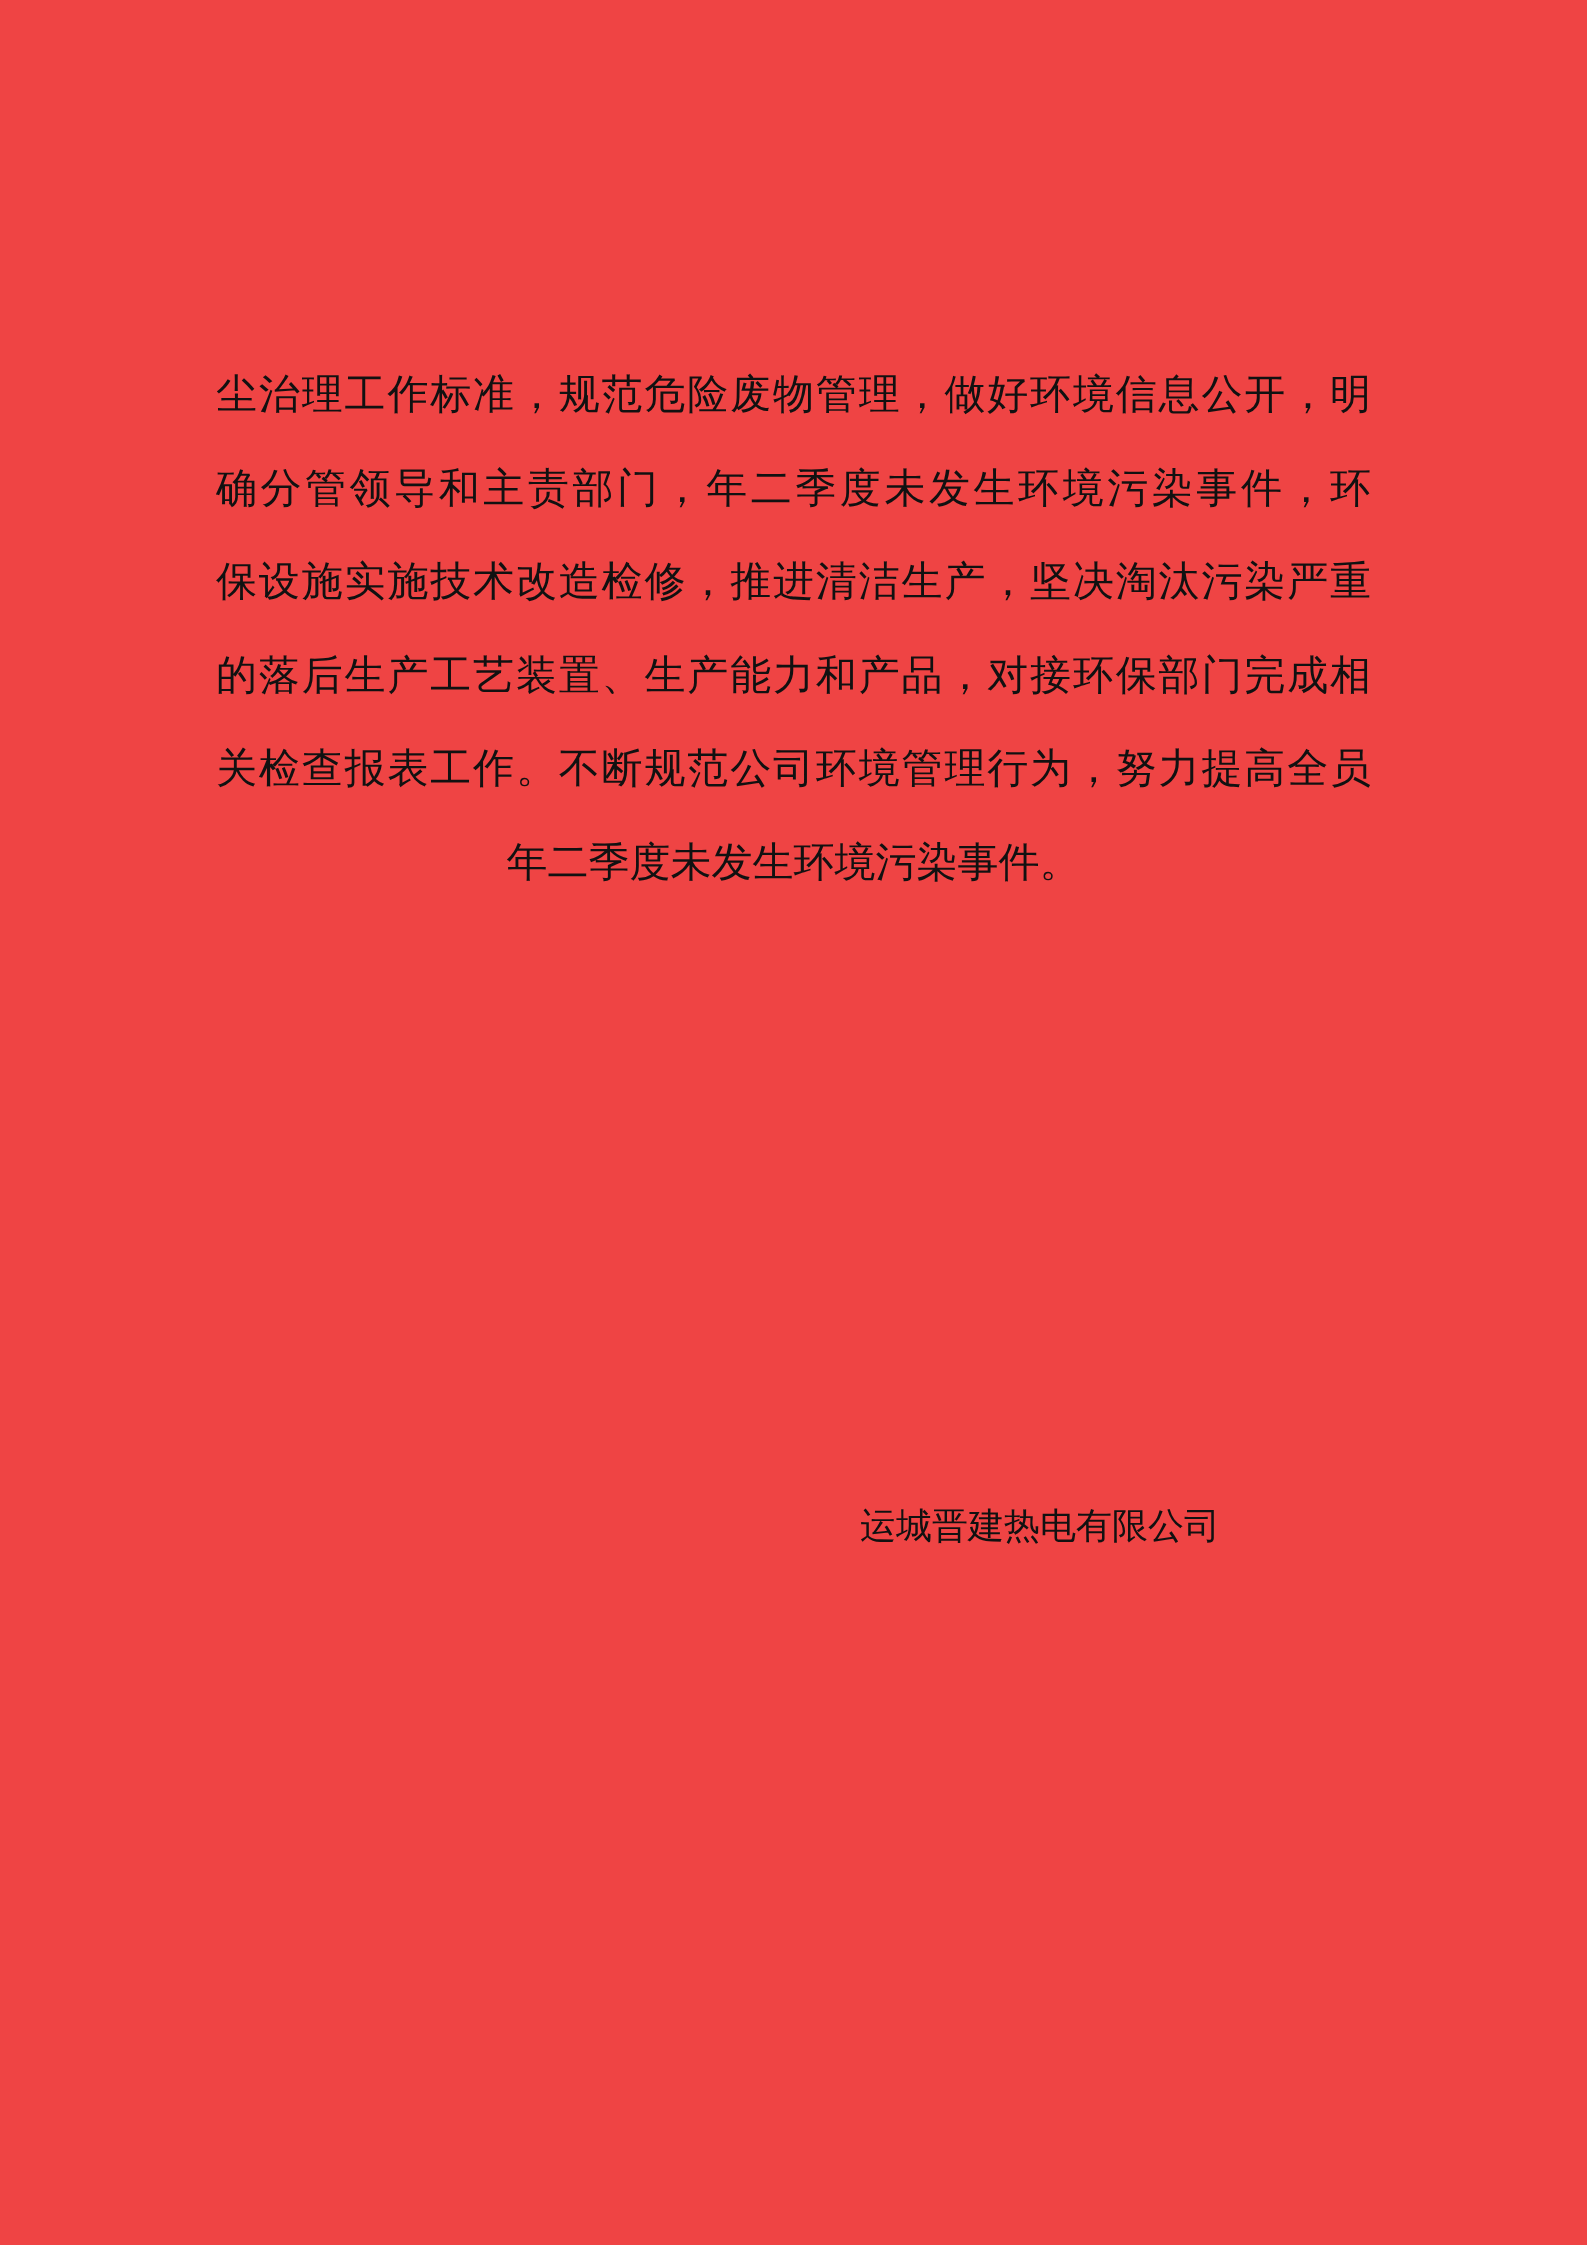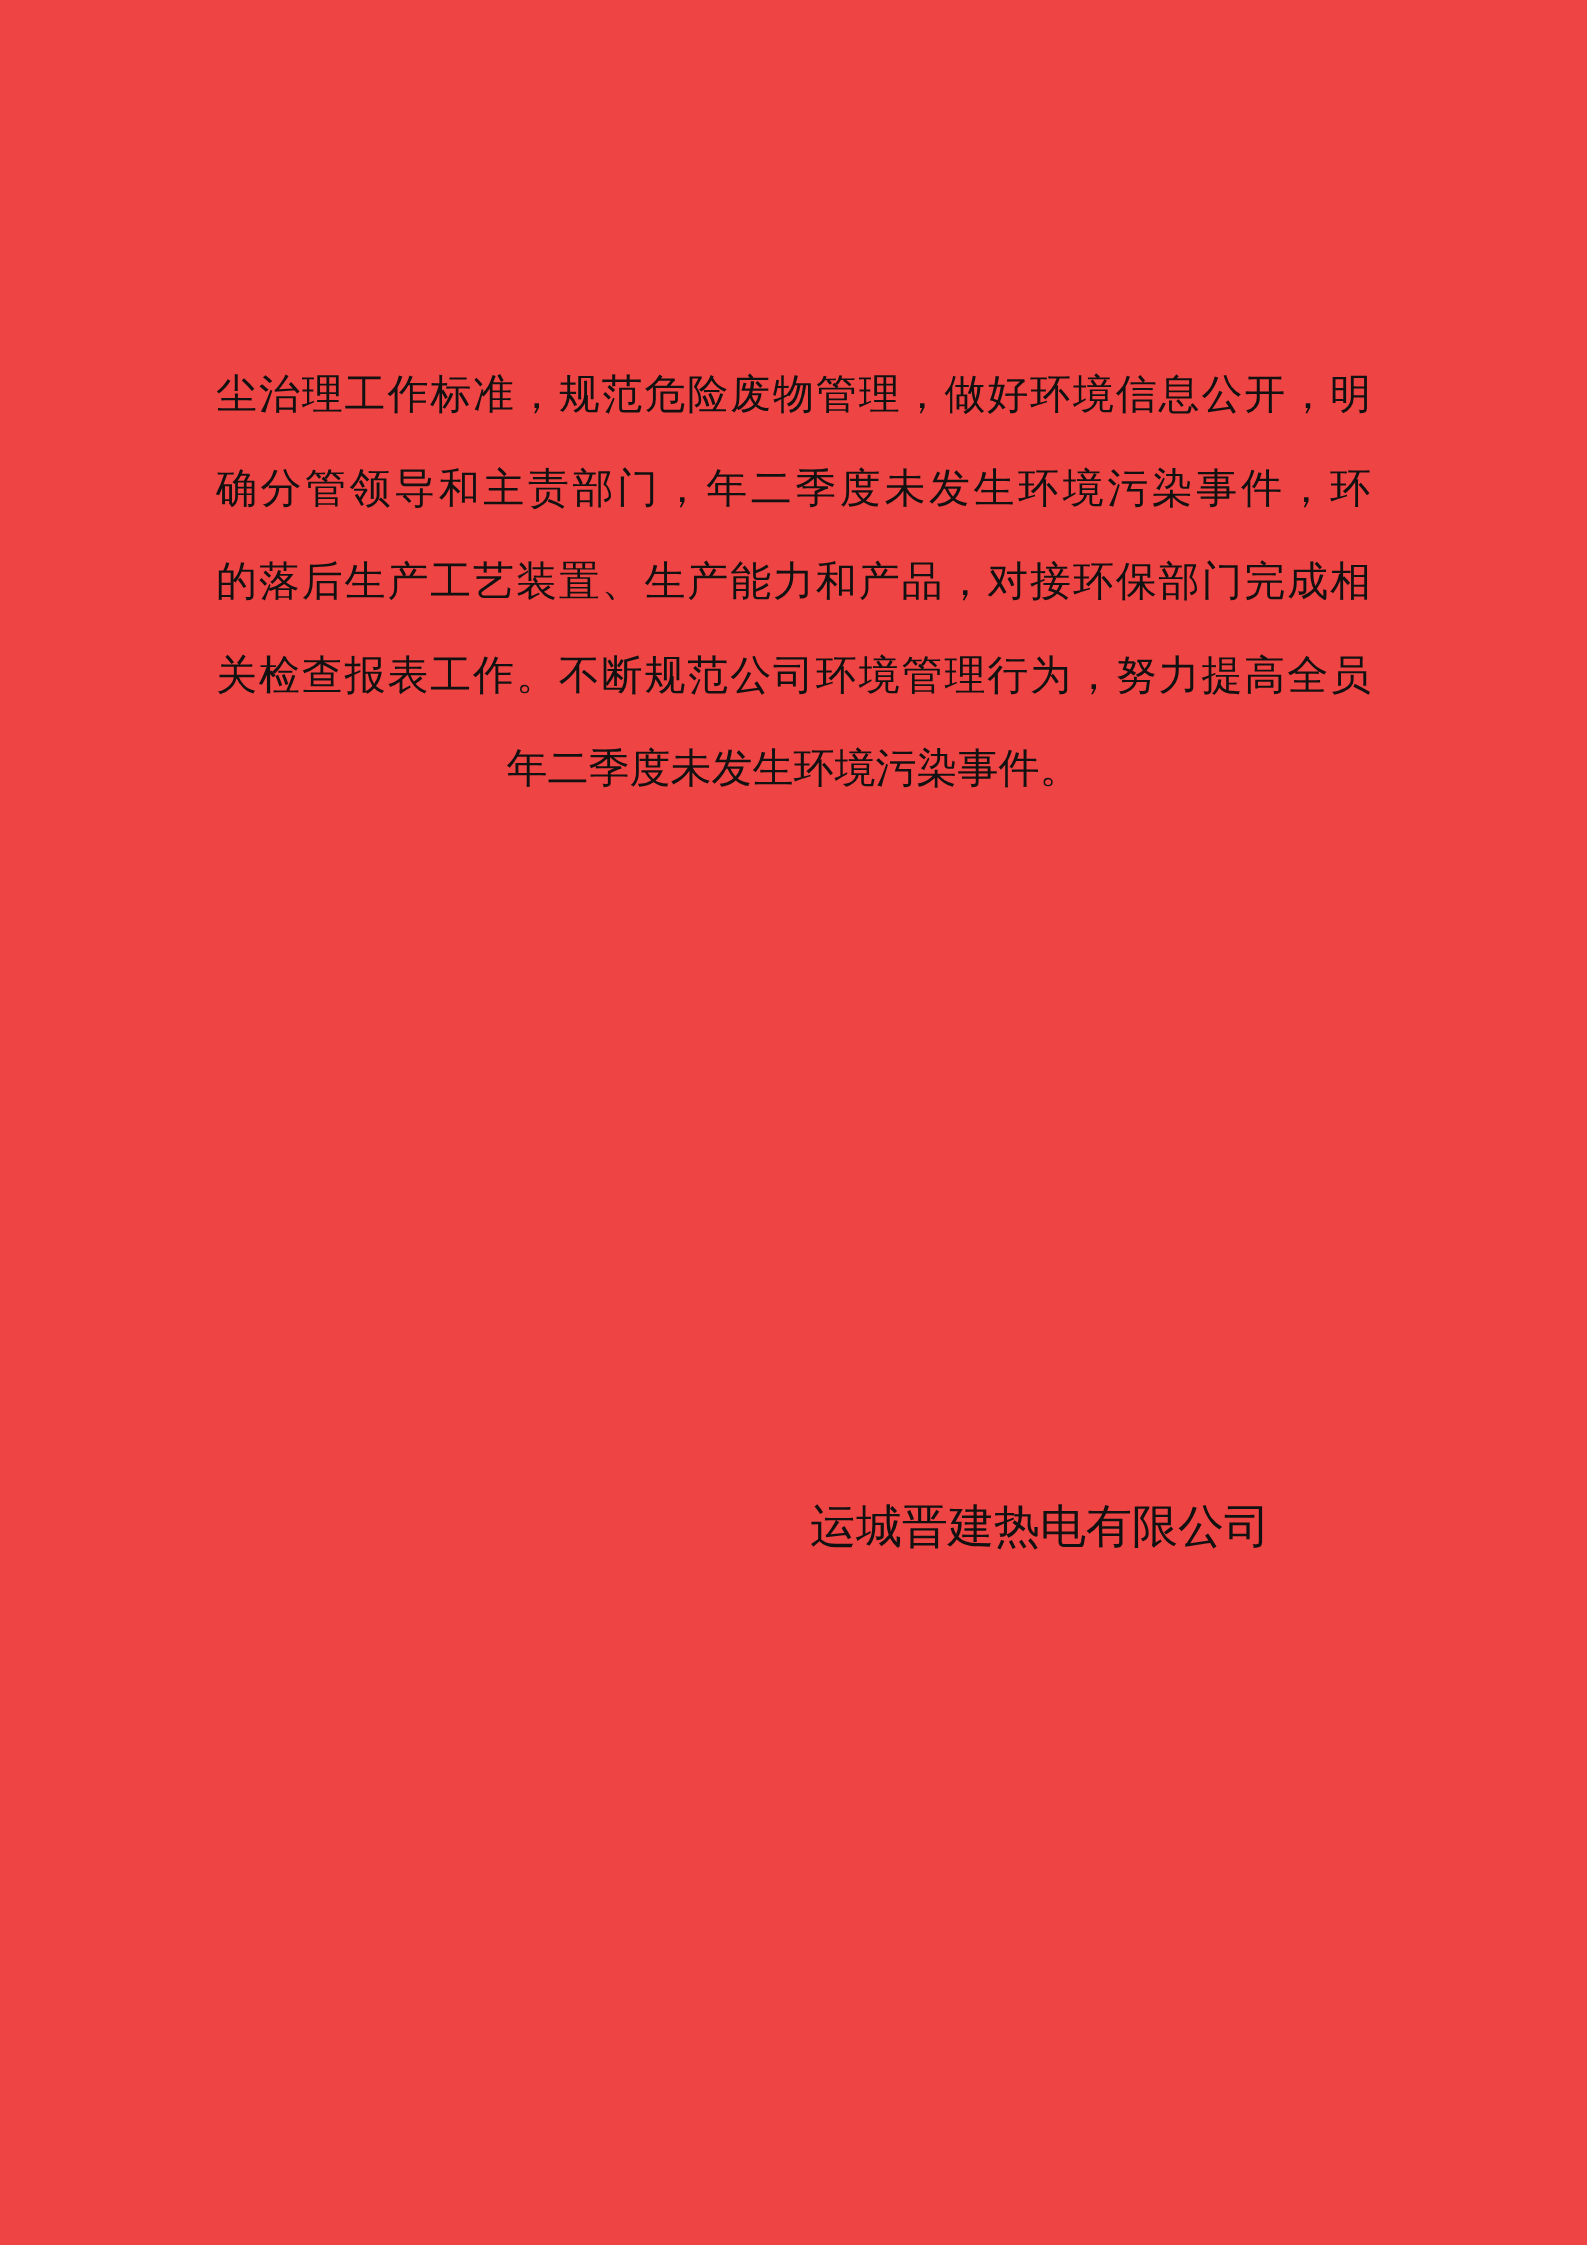--- a/index.html
+++ b/index.html
@@ -38,36 +38,37 @@
   }
   .body-line.plain {
     text-align: center;
   }
   .signature-block {
     position: absolute;
     left: 780px;
     top: 1480px;
     width: 520px;
     text-align: center;
-    font-size: 46px;
+    font-size: 36px;
     line-height: 93.5px;
     color: #111111;
   }
   .signature-line {
     white-space: nowrap;
   }
 </style>
 </head>
 <body>
 
 <div class="page">
 
   <div class="body-text">
     <div class="body-line justified">尘治理工作标准，规范危险废物管理，做好环境信息公开，明</div>
     <div class="body-line justified">确分管领导和主责部门，年二季度未发生环境污染事件，环</div>
+    <div class="body-line justified">保设施实施技术改造检修，推进清洁生产，坚决淘汰污染严重</div>
     <div class="body-line justified">的落后生产工艺装置、生产能力和产品，对接环保部门完成相</div>
     <div class="body-line justified">关检查报表工作。不断规范公司环境管理行为，努力提高全员</div>
     <div class="body-line plain">年二季度未发生环境污染事件。</div>
   </div>
 
   <div class="signature-block">
     <div class="signature-line">运城晋建热电有限公司</div>
   </div>
 
 </div>

